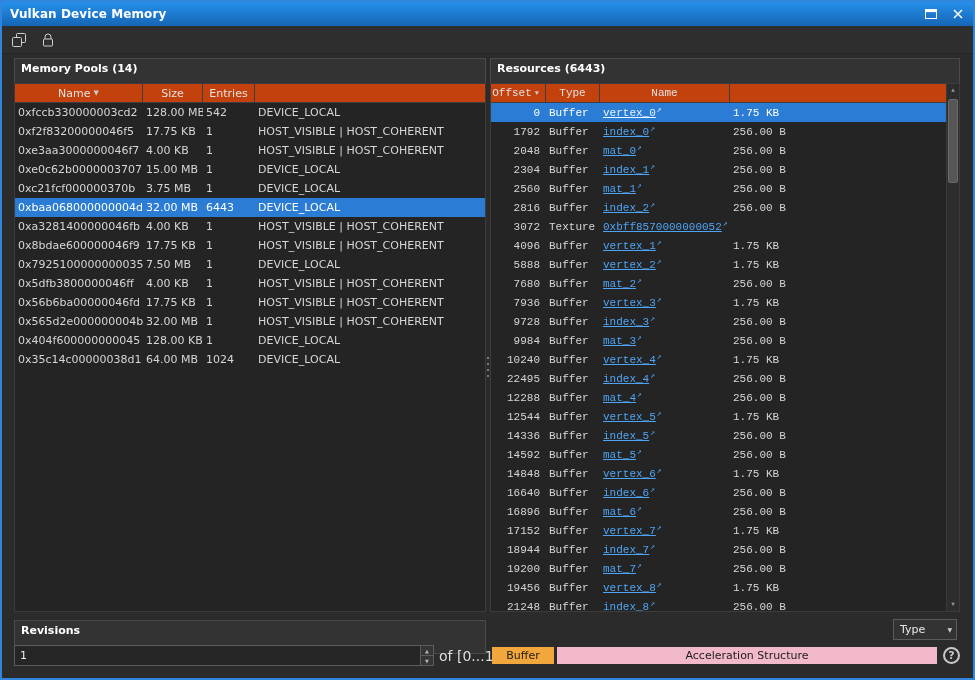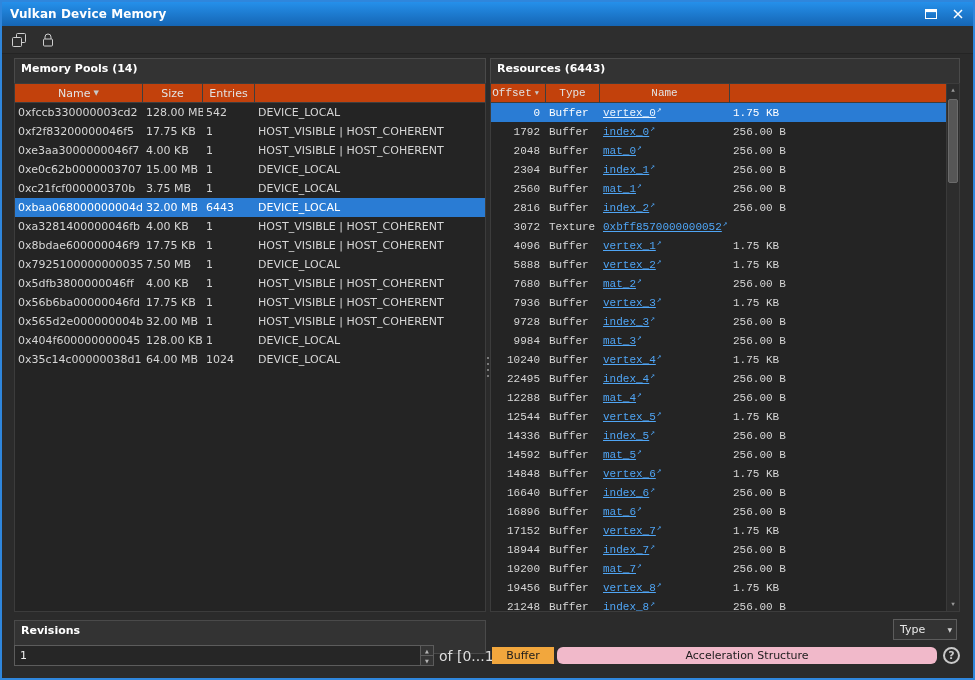--- a/index.html
+++ b/index.html
@@ -500,17 +500,17 @@
     </div>
   </div>
   <div class="of-label" style="left:437px;top:643px;height:21px;">of [0...1]</div>
 
   <div class="dropdown" style="left:891px;top:617px;width:64px;height:21px;">
     <span>Type</span>
     <span class="dd-arrow">▼</span>
   </div>
   <div class="map-bar" style="left:490px;top:645px;width:445px;">
       <div class="map-seg" style="background: rgb(242, 167, 61); color: rgb(28, 28, 28); flex: 0 0 62px;">Buffer</div>
-      <div class="map-seg" style="background: rgb(241, 185, 202); color: rgb(28, 28, 28); flex: 1 1 auto; border-radius: 6px;">Acceleration Structure</div>
+      <div class="map-seg" style="background: rgb(241, 185, 202); color: rgb(28, 28, 28); flex: 1 1 auto;">Acceleration Structure</div>
     </div>
   <div class="help-btn" style="left:941px;top:645px;">?</div>
 
 </div>
 
 </body></html>

